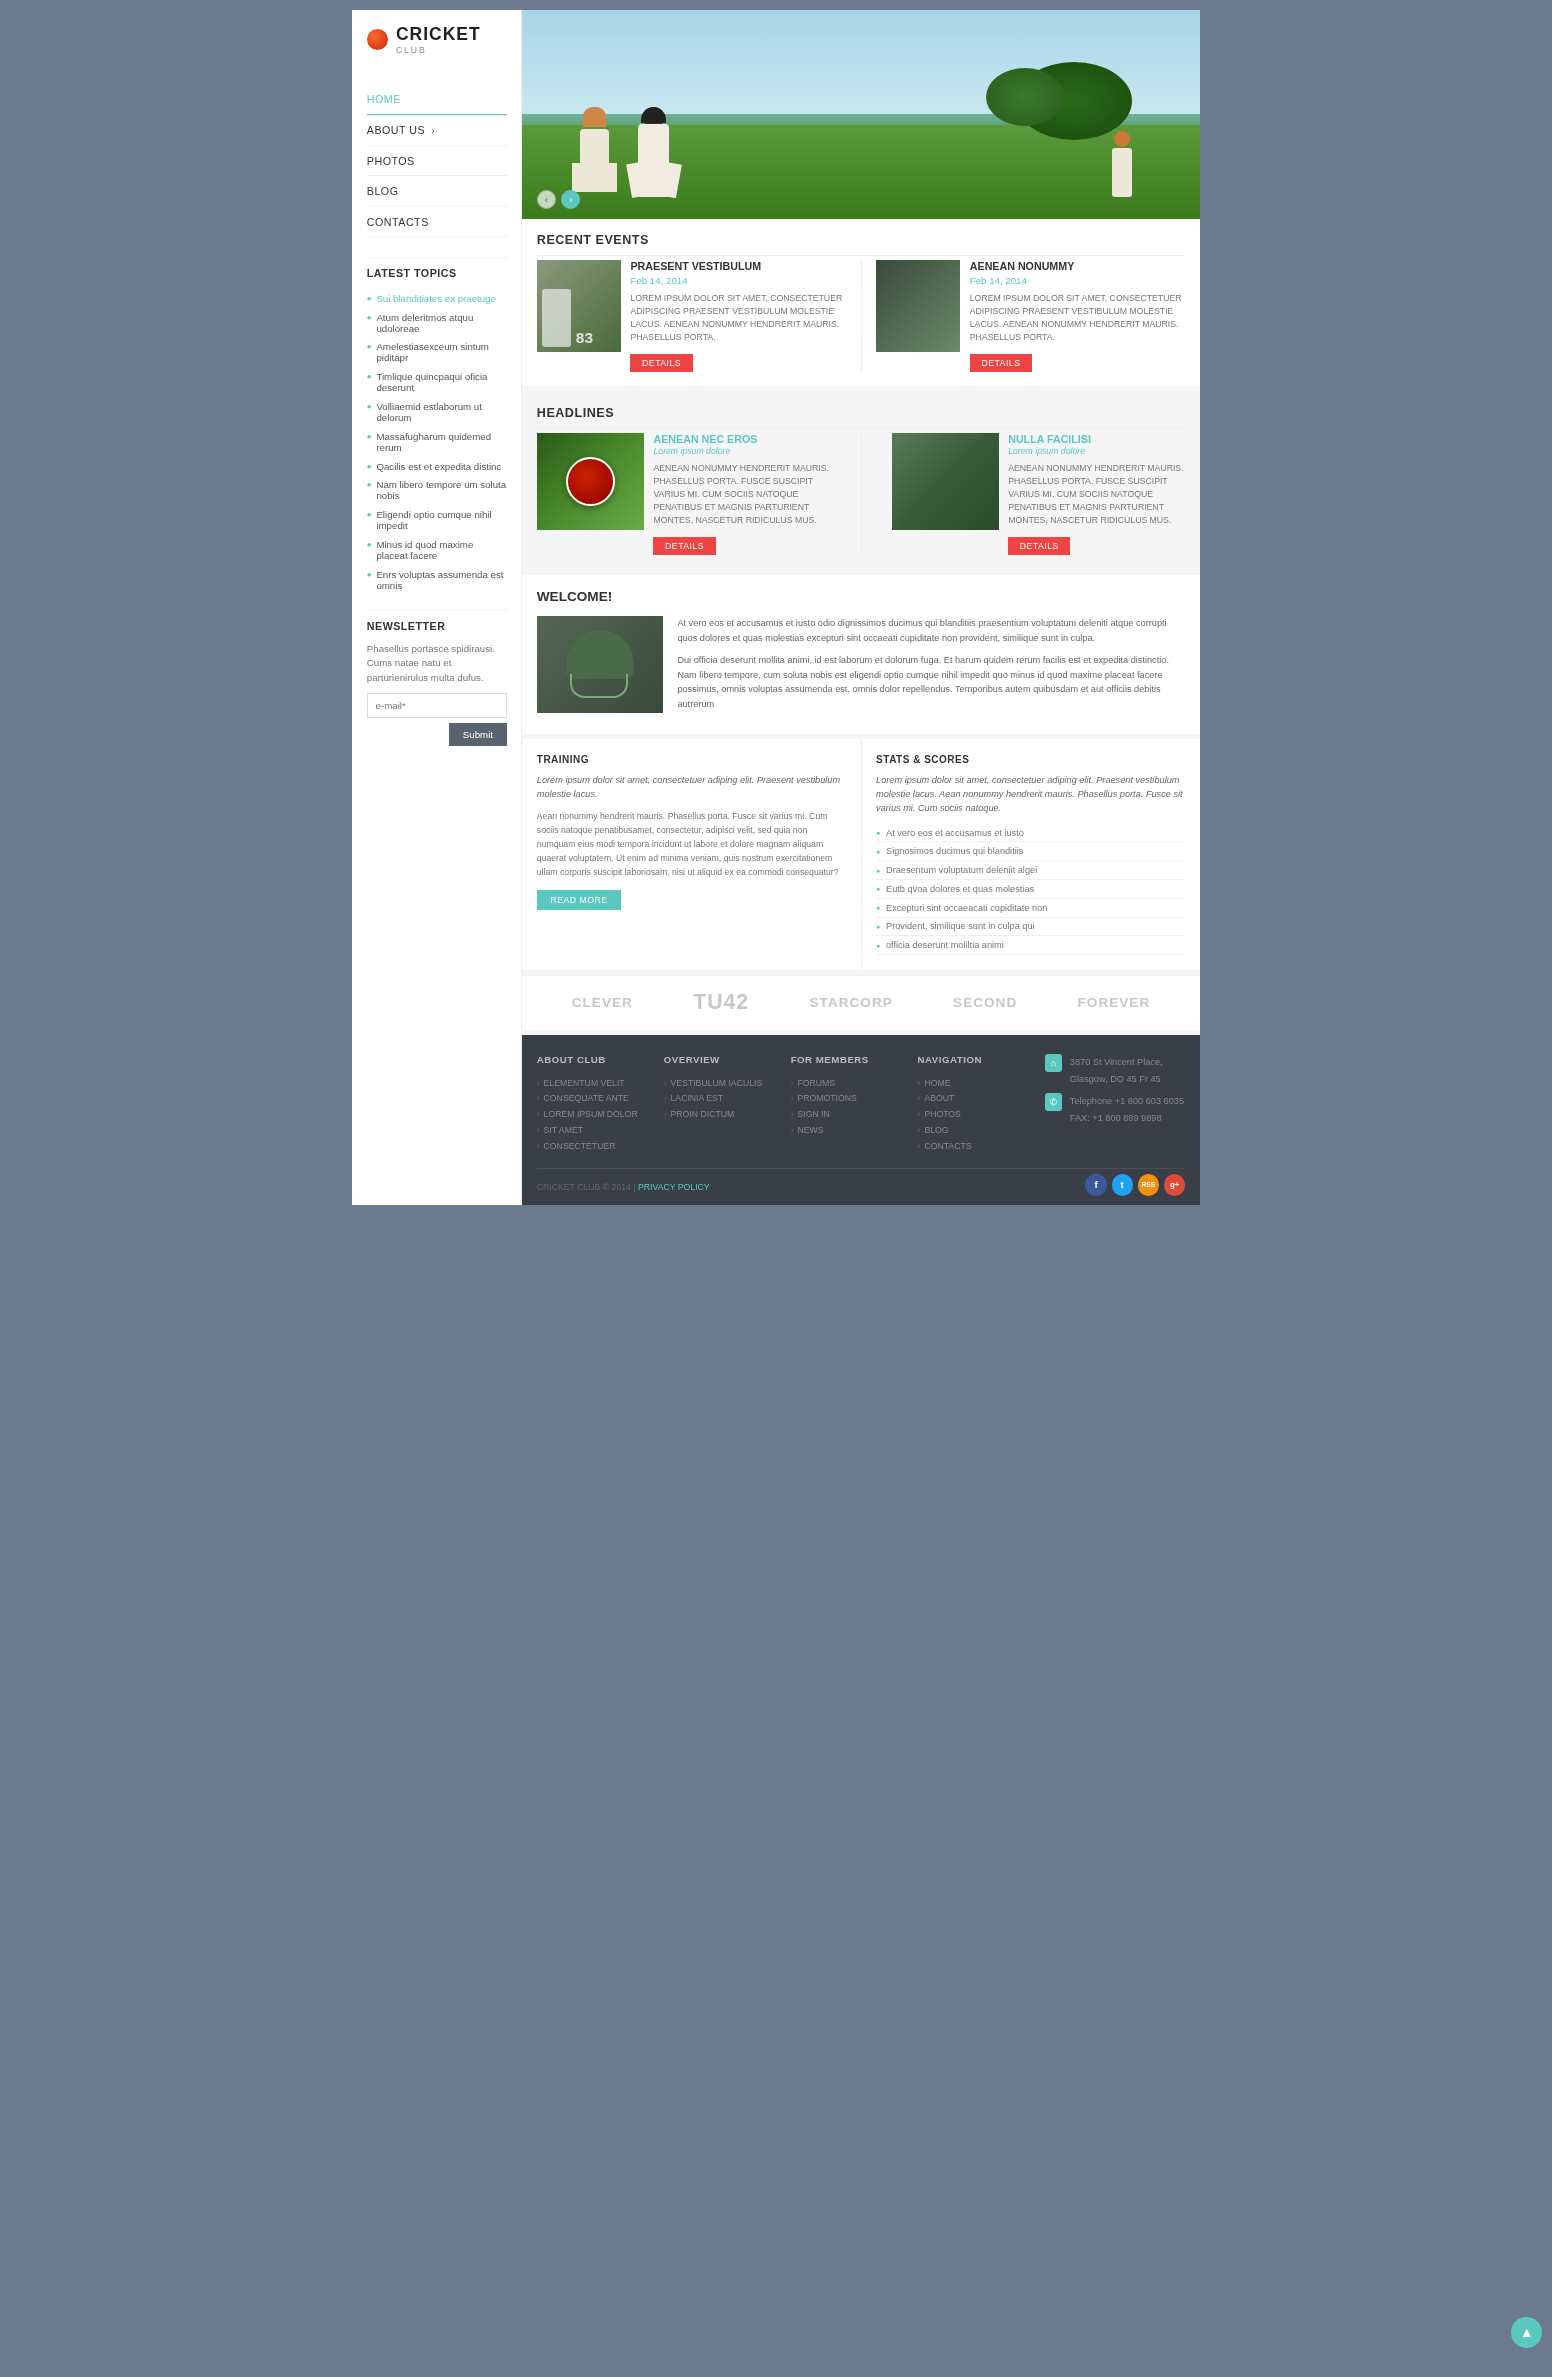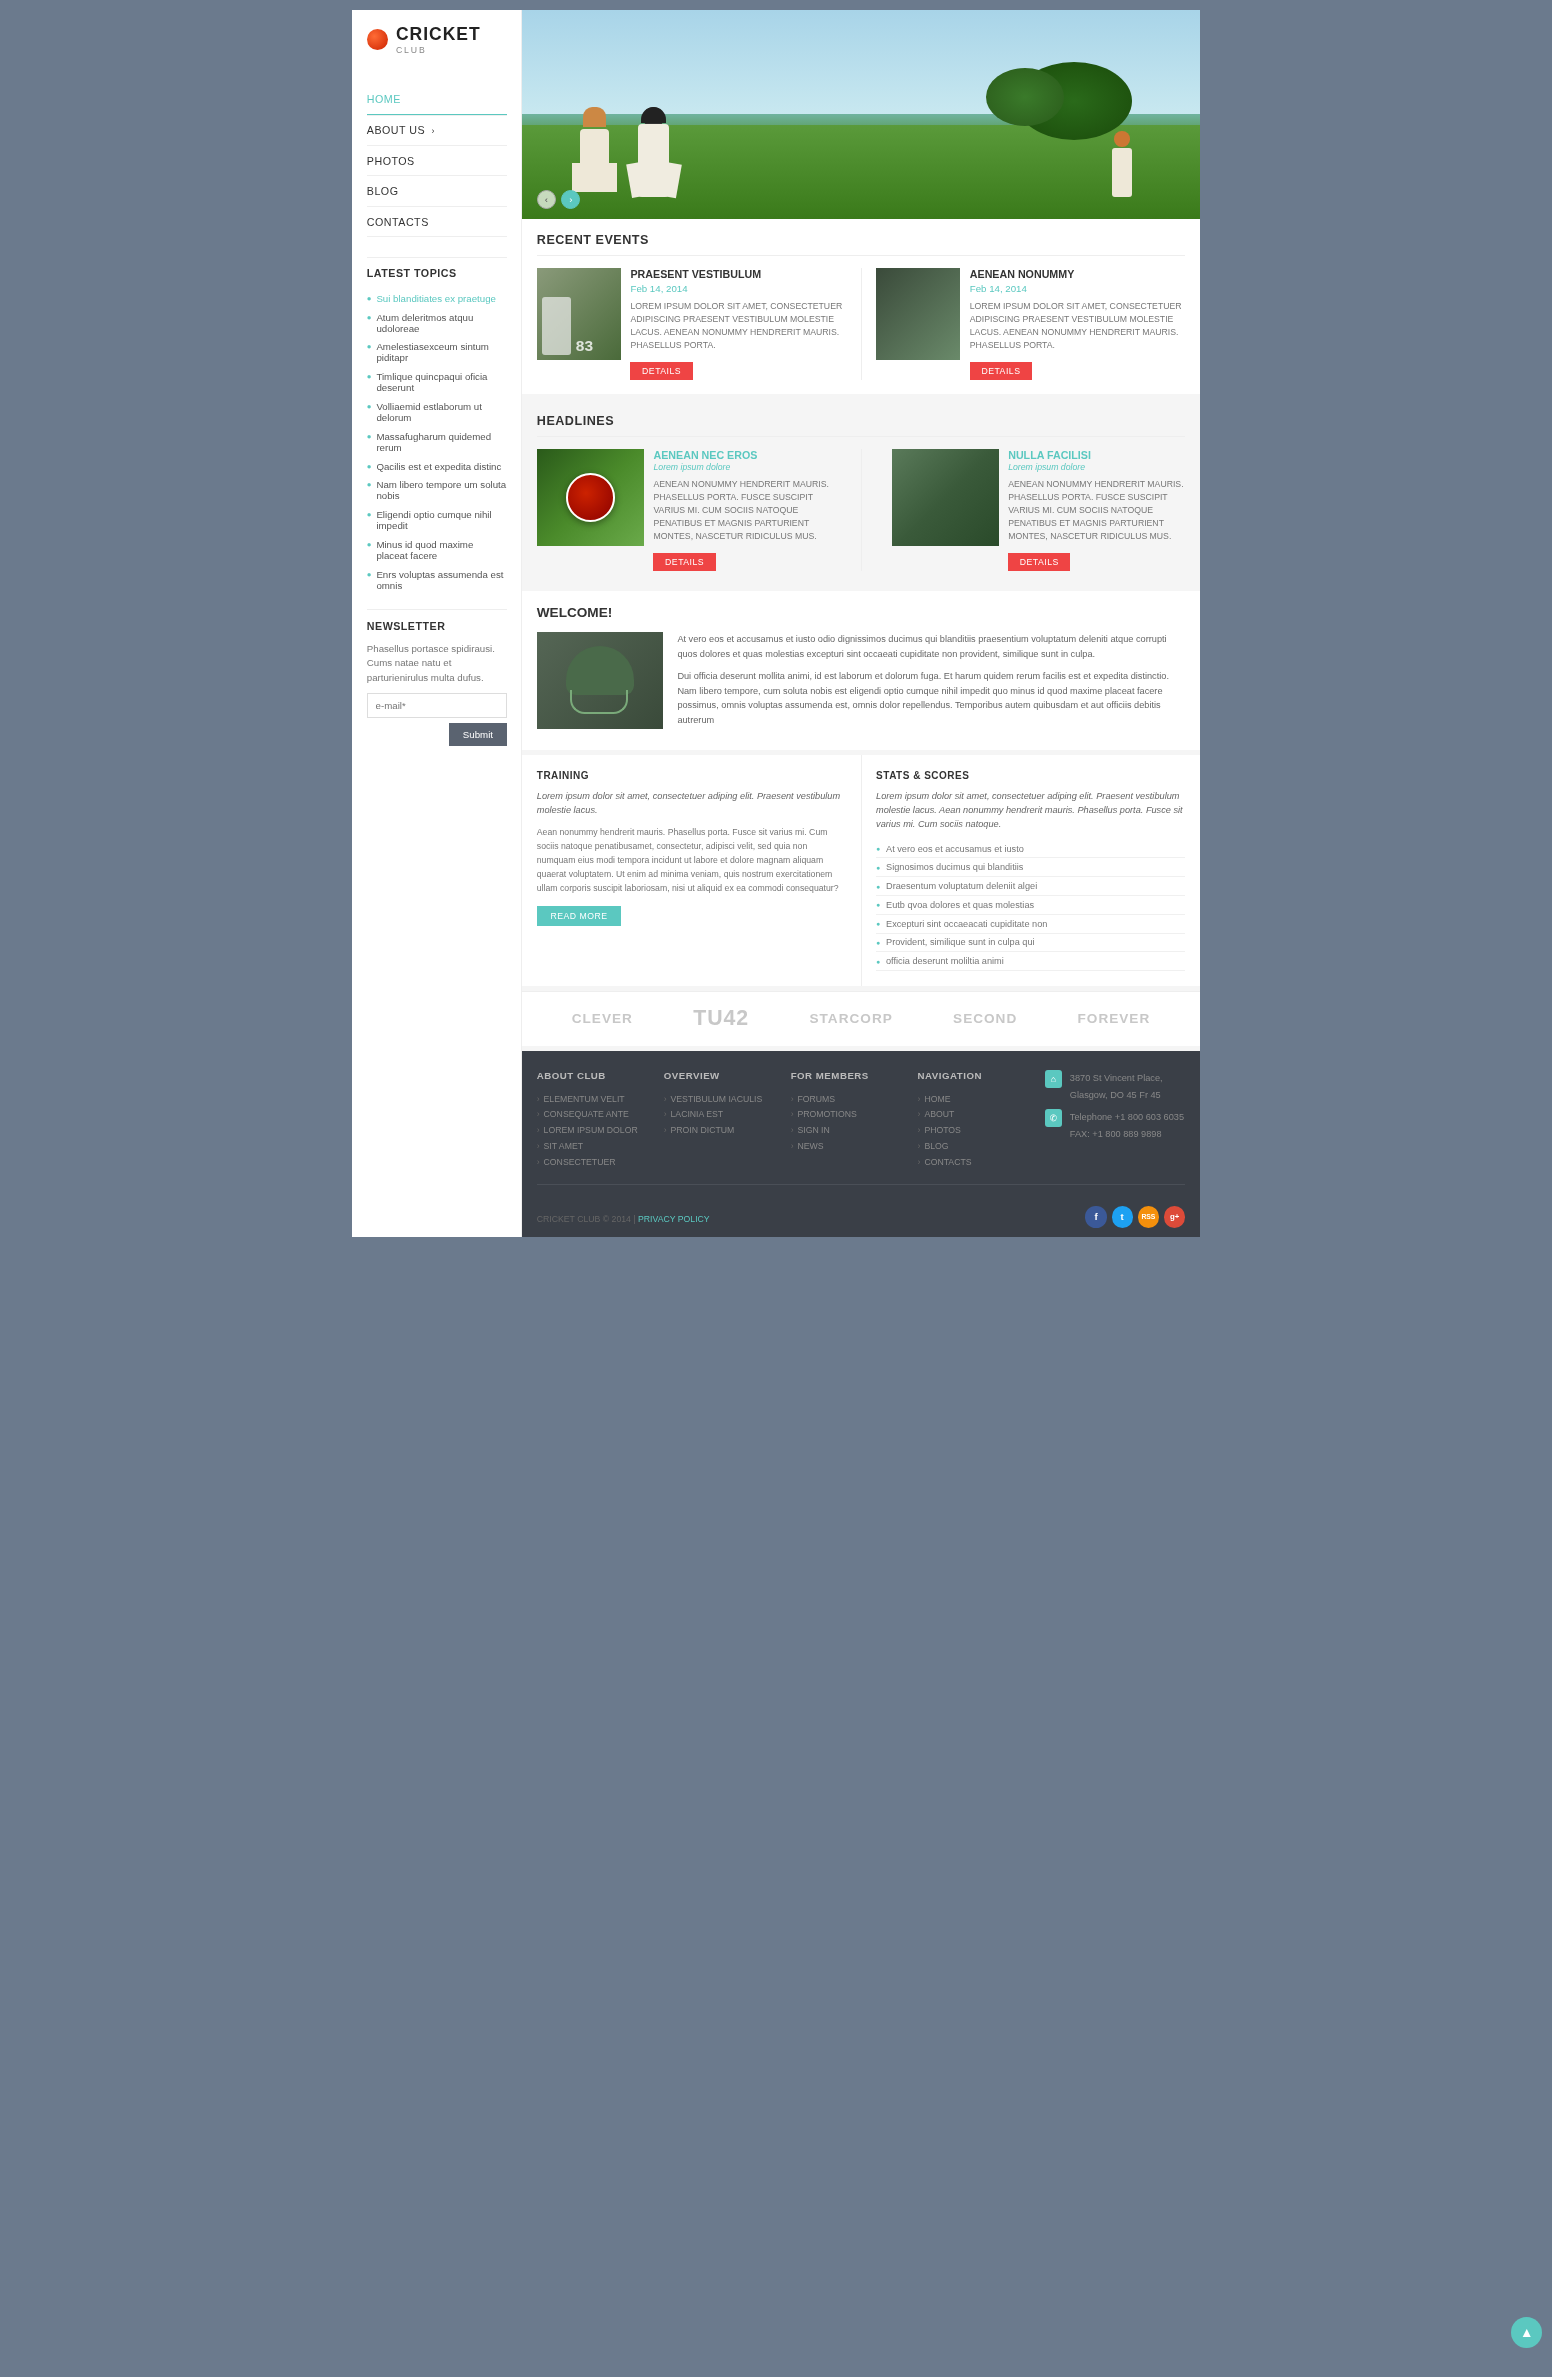--- a/index.html
+++ b/index.html
@@ -42,21 +42,21 @@
     
     .hero-slider { position: relative; background: #4a7a3a; height: 209px; overflow: hidden; }
     .hero-image { width: 100%; height: 100%; background: linear-gradient(to bottom, #87ceeb 0%, #87ceeb 40%, #4a8a2a 65%, #3a7a1a 100%); position: relative; }
 
     .slider-controls { position: absolute; bottom: 9.7px; left: 14.6px; display: flex; gap: 4.9px; }
     .slider-btn { width: 19.4px; height: 19.4px; border-radius: 50%; border: 1px solid #aaa; background: rgba(255,255,255,0.7); cursor: pointer; display: flex; align-items: center; justify-content: center; font-size: 9.7px; color: #555; }
     .slider-btn.active { background: #5bc8c0; border-color: #5bc8c0; color: #fff; }
 
     
     .content-section { background: #fff; margin-bottom: 4.9px; padding: 14.6px; }
-    .section-title { font-size: 12.6px; font-weight: 700; color: #333; text-transform: uppercase; letter-spacing: 0.5px; margin-bottom: 12px; padding-bottom: 7.8px; border-bottom: 1px solid #eee; }
+    .section-title { font-size: 12.6px; font-weight: 700; color: #333; text-transform: uppercase; letter-spacing: 0.5px; margin-bottom: 4px; padding-bottom: 7.8px; border-bottom: 1px solid #eee; }
 
     
     .events-grid { display: flex; gap: 14.6px; }
     .event-card { flex: 1; display: flex; gap: 9.7px; }
     .event-image { width: 84px; height: 92px; background: #888; flex-shrink: 0; overflow: hidden; position: relative; }
     .event-img-cricket { width: 100%; height: 100%; background: linear-gradient(135deg, #8a9a7a 0%, #6a8a5a 50%, #4a6a3a 100%); position: relative; }
     .event-content { flex: 1; }
     .event-title { font-size: 10.7px; font-weight: 700; color: #333; text-transform: uppercase; margin-bottom: 2.9px; }
     .event-date { font-size: 9.7px; color: #5bc8c0; margin-bottom: 5.8px; }
     .event-text { font-size: 8.7px; color: #777; line-height: 1.5; margin-bottom: 7.8px; }
@@ -105,21 +105,21 @@
     .footer-col { flex: 1; }
     .footer-col-title { font-size: 9.7px; font-weight: 700; color: #bbb; text-transform: uppercase; letter-spacing: 0.5px; margin-bottom: 9.7px; }
     .footer-list { list-style: none; }
     .footer-list li { padding: 2.9px 0; }
     .footer-list li a { font-size: 8.7px; color: #888; text-decoration: none; display: flex; align-items: center; }
     .footer-list li a::before { content: "›"; margin-right: 3.9px; color: #666; }
     .footer-contact { flex: 1.2; }
     .footer-contact-info { font-size: 9.2px; color: #888; line-height: 1.8; }
     .footer-contact-row { display: flex; align-items: flex-start; margin-bottom: 5.8px; }
     .footer-icon { width: 17.5px; height: 17.5px; background: #5bc8c0; border-radius: 2.9px; margin-right: 7.8px; flex-shrink: 0; display: flex; align-items: center; justify-content: center; font-size: 8.7px; color: #fff; }
-    .footer-bottom { border-top: 1px solid #4a4f57; padding-top: 21px; display: flex; justify-content: space-between; align-items: center; }
+    .footer-bottom { border-top: 1px solid #4a4f57; padding-top: 5px; display: flex; justify-content: space-between; align-items: center; }
     .footer-copyright { font-size: 8.7px; color: #666; }
     .footer-copyright a { color: #5bc8c0; text-decoration: none; }
     .social-icons { display: flex; gap: 4.9px; }
     .social-icon { width: 21.3px; height: 21.3px; border-radius: 50%; display: flex; align-items: center; justify-content: center; font-size: 9.7px; color: #fff; font-weight: 700; }
     .social-fb { background: #3b5998; }
     .social-tw { background: #1da1f2; }
     .social-rss { background: #f4900c; }
     .social-g { background: #dd4b39; }
 
     

